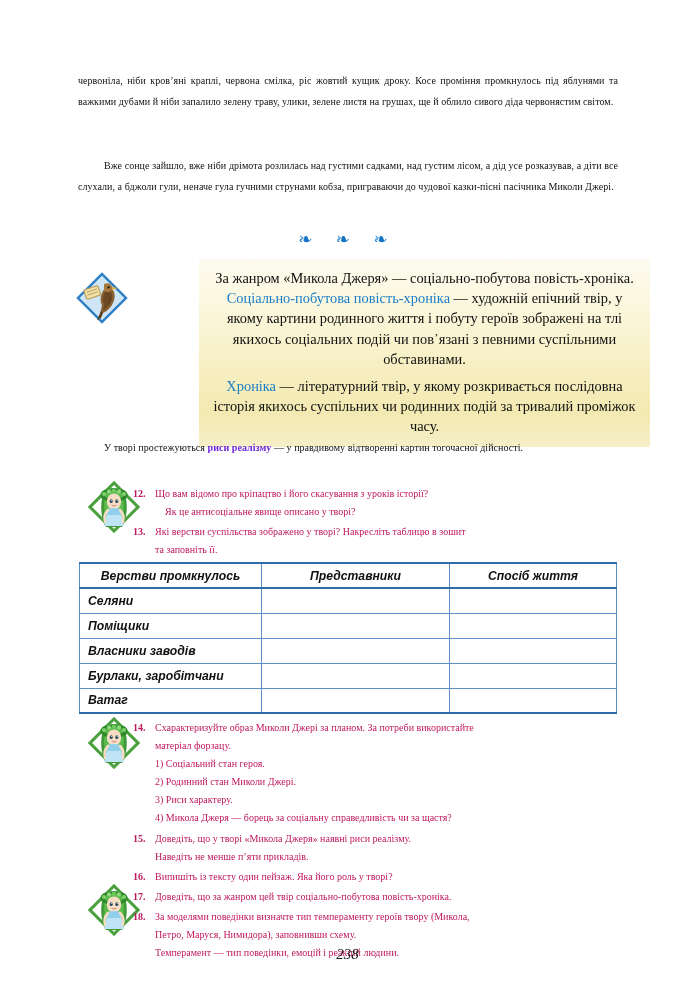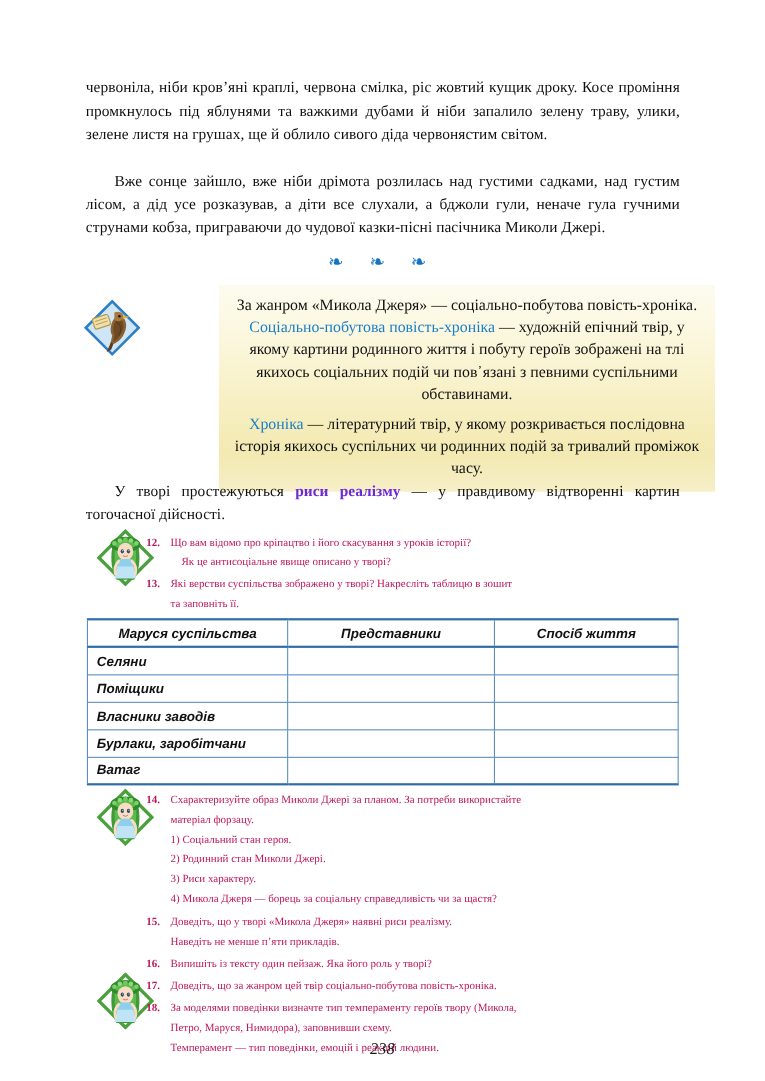--- a/index.html
+++ b/index.html
@@ -24,21 +24,21 @@
     height: 983px;
     background: #fff;
   }
 
   
   .prose {
     position: absolute;
     left: 78px;
     width: 540px;
     font-family: "Liberation Serif", serif;
-    font-size: 14px;
+    font-size: 10px;
     line-height: 21.1px;
     text-align: justify;
     text-justify: inter-word;
     color: #101010;
     letter-spacing: 0.05px;
   }
   .prose p { margin: 0; }
   .prose p.indent { text-indent: 26px; }
 
   #para-1 { top: 70px; }
@@ -292,21 +292,21 @@
 
   <div class="tbl-wrap">
     <table class="soc">
       <colgroup>
           <col class="c1">
           <col class="c2">
           <col class="c3">
         </colgroup>
       <thead>
         <tr>
-          <th>Маруся суспільства</th>
+          <th>Верстви промкнулось</th>
           <th>Представники</th>
           <th>Спосіб життя</th>
         </tr>
       </thead>
       <tbody>
         <tr>
           <td>Селяни</td>
           <td class="empty"></td>
           <td class="empty"></td>
         </tr>

